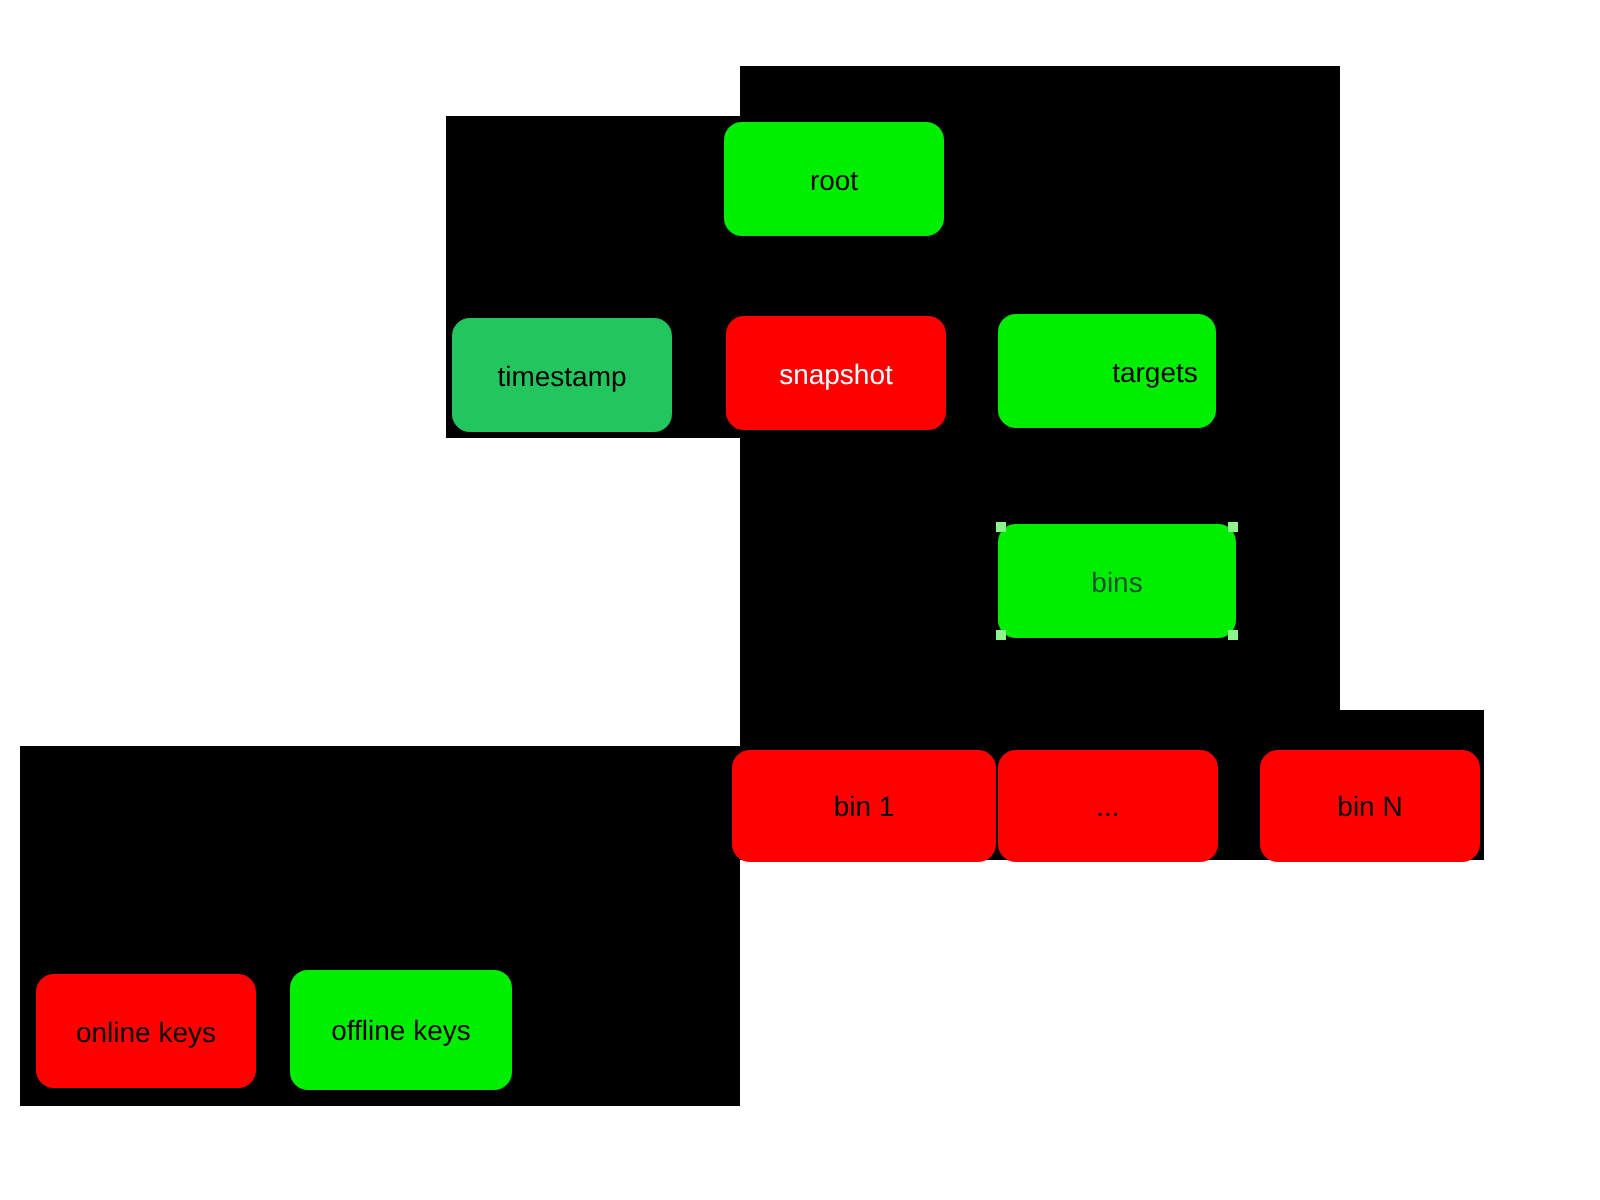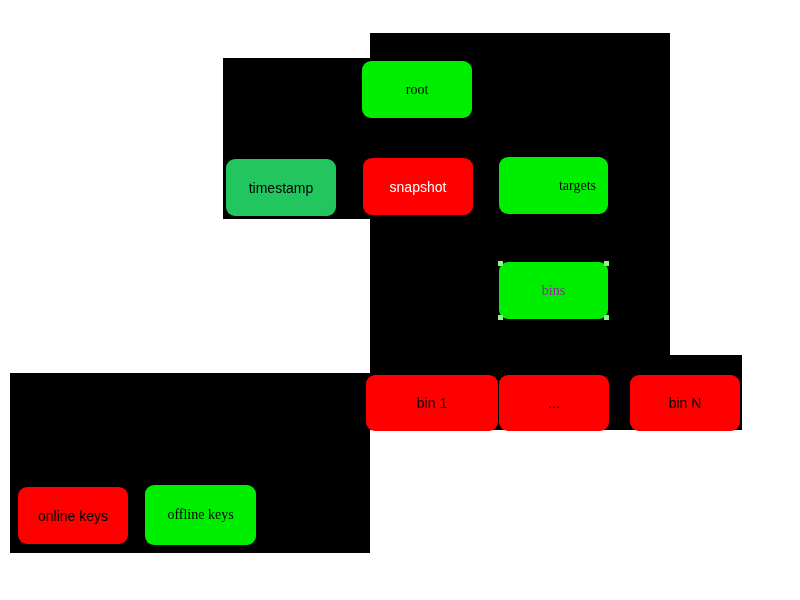--- a/index.html
+++ b/index.html
@@ -29,21 +29,21 @@
     border-radius: 9px;
     color: #000000;
     font-size: 14px;
     line-height: 1;
     text-align: center;
     white-space: nowrap;
     box-sizing: border-box;
     user-select: none;
   }
   .node.red   { background: #ff0000; }
-  .node.green { background: #00ef00; font-family: Liberation Serif, serif; }
+  .node.green { background: #00ef00; }
 
   
   .selected .handle {
     position: absolute;
     width: 5px;
     height: 5px;
     background: #8cf58c;
   }
   .selected .handle.tl { left: -1px;  top: -1px; }
   .selected .handle.tr { right: -1px; top: -1px; }
@@ -75,21 +75,21 @@
   </div>
 
   <div class="node red" style="left: 363px; top: 158px; width: 110px; height: 57px; background: rgb(255, 0, 0); color: #ffffff;">
     <span class="node-label">snapshot</span>
   </div>
 
   <div class="node green" style="left: 499px; top: 157px; width: 109px; height: 57px; background: rgb(0, 239, 0); color: rgb(0, 0, 0); padding-left: 48px;">
     <span class="node-label">targets</span>
   </div>
 
-  <div class="node green selected" style="left: 499px; top: 262px; width: 109px; height: 57px; background: rgb(0, 239, 0); color: #a21caf;">
+  <div class="node green selected" style="left: 499px; top: 262px; width: 119px; height: 57px; background: rgb(0, 239, 0); color: #14532d;">
     <span class="handle tl" style="background: rgb(140, 245, 140);"></span>
     <span class="handle tr" style="background: rgb(140, 245, 140);"></span>
     <span class="handle bl" style="background: rgb(140, 245, 140);"></span>
     <span class="handle br" style="background: rgb(140, 245, 140);"></span>
     <span class="node-label">bins</span>
   </div>
 
   <div class="node red" style="left: 366px; top: 375px; width: 132px; height: 56px; background: rgb(255, 0, 0); color: rgb(0, 0, 0);">
     <span class="node-label">bin 1</span>
   </div>

